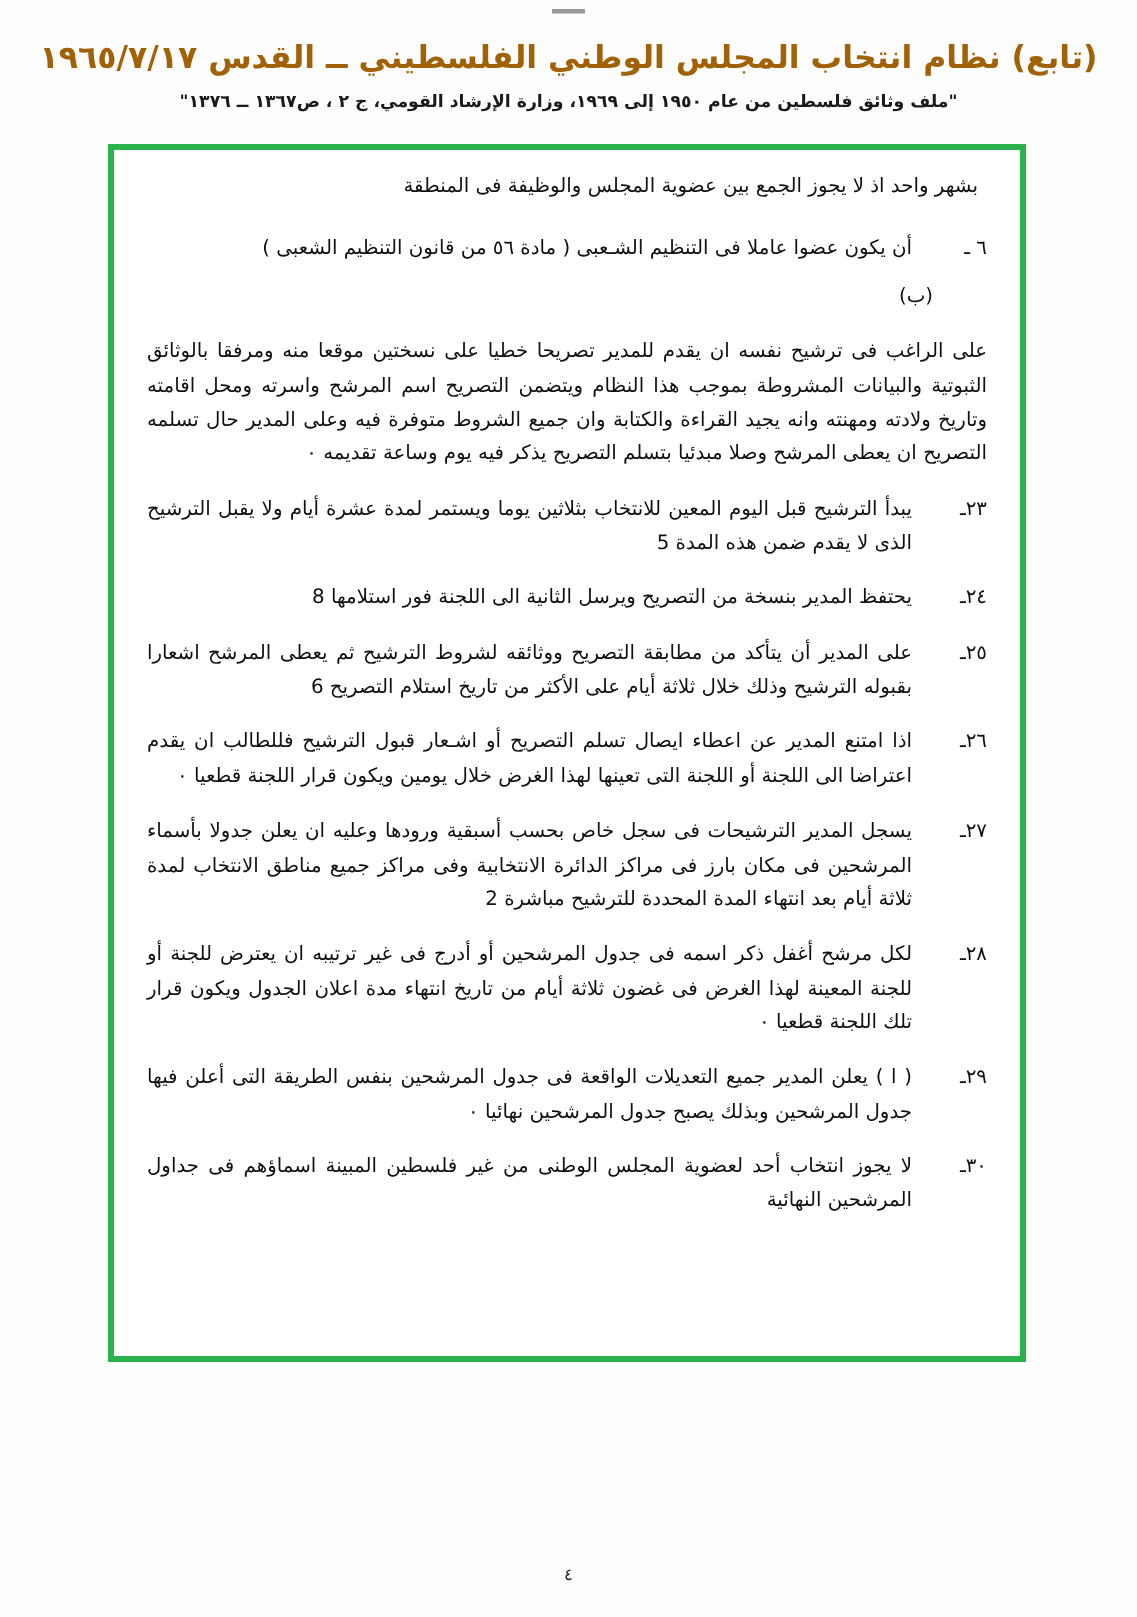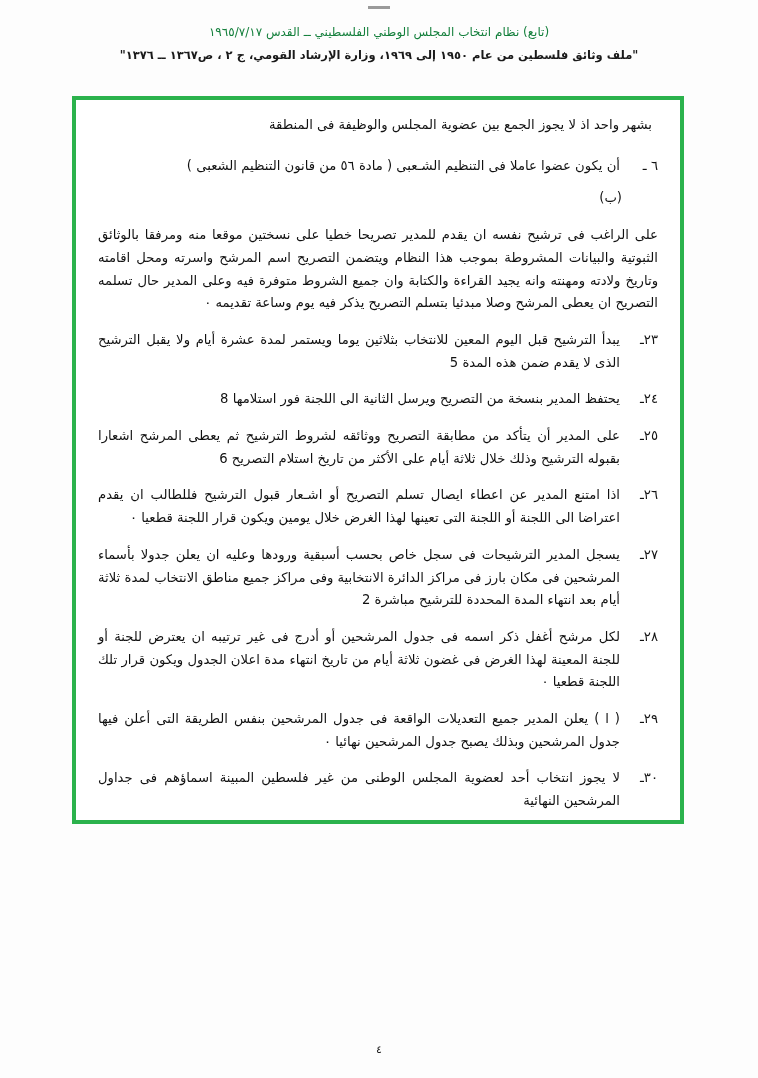--- a/index.html
+++ b/index.html
@@ -30,40 +30,40 @@
     background: #9a9a9a;
   }
   .header {
     position: absolute;
     top: 24px;
     left: 0;
     right: 0;
     text-align: center;
   }
   .doc-title {
-    font-size: 12px;
-    font-weight: normal;
+    font-size: 21px;
+    font-weight: bold;
     letter-spacing: 0px;
     line-height: 1.4;
-    color: #15803d;
+    color: #a16207;
     direction: rtl;
   }
   .doc-subtitle {
     margin-top: 7px;
     font-size: 11.5px;
     font-weight: bold;
     color: #1a1a1a;
     direction: rtl;
   }
   .frame {
     position: absolute;
     top: 96px;
     left: 72px;
     width: 612px;
-    height: 728px;
+    height: 812px;
     border: 4px solid #2bb24c;
     box-sizing: border-box;
     background: #ffffff;
   }
   .content {
     position: absolute;
     top: 14px;
     right: 22px;
     left: 22px;
     direction: rtl;
@@ -76,21 +76,21 @@
     line-height: 1.72;
     color: #111111;
     text-align: justify;
   }
   .para .marker {
     flex: 0 0 auto;
     min-width: 34px;
     font-size: 13.2px;
     font-weight: normal;
     white-space: nowrap;
-    padding-left: 4px;
+    padding-left: 16px;
   }
   .para .body {
     flex: 1 1 auto;
     text-align: justify;
     text-justify: inter-word;
   }
   .para.nomarker .body {
     padding-right: 6px;
   }
   .para.indent-b {

